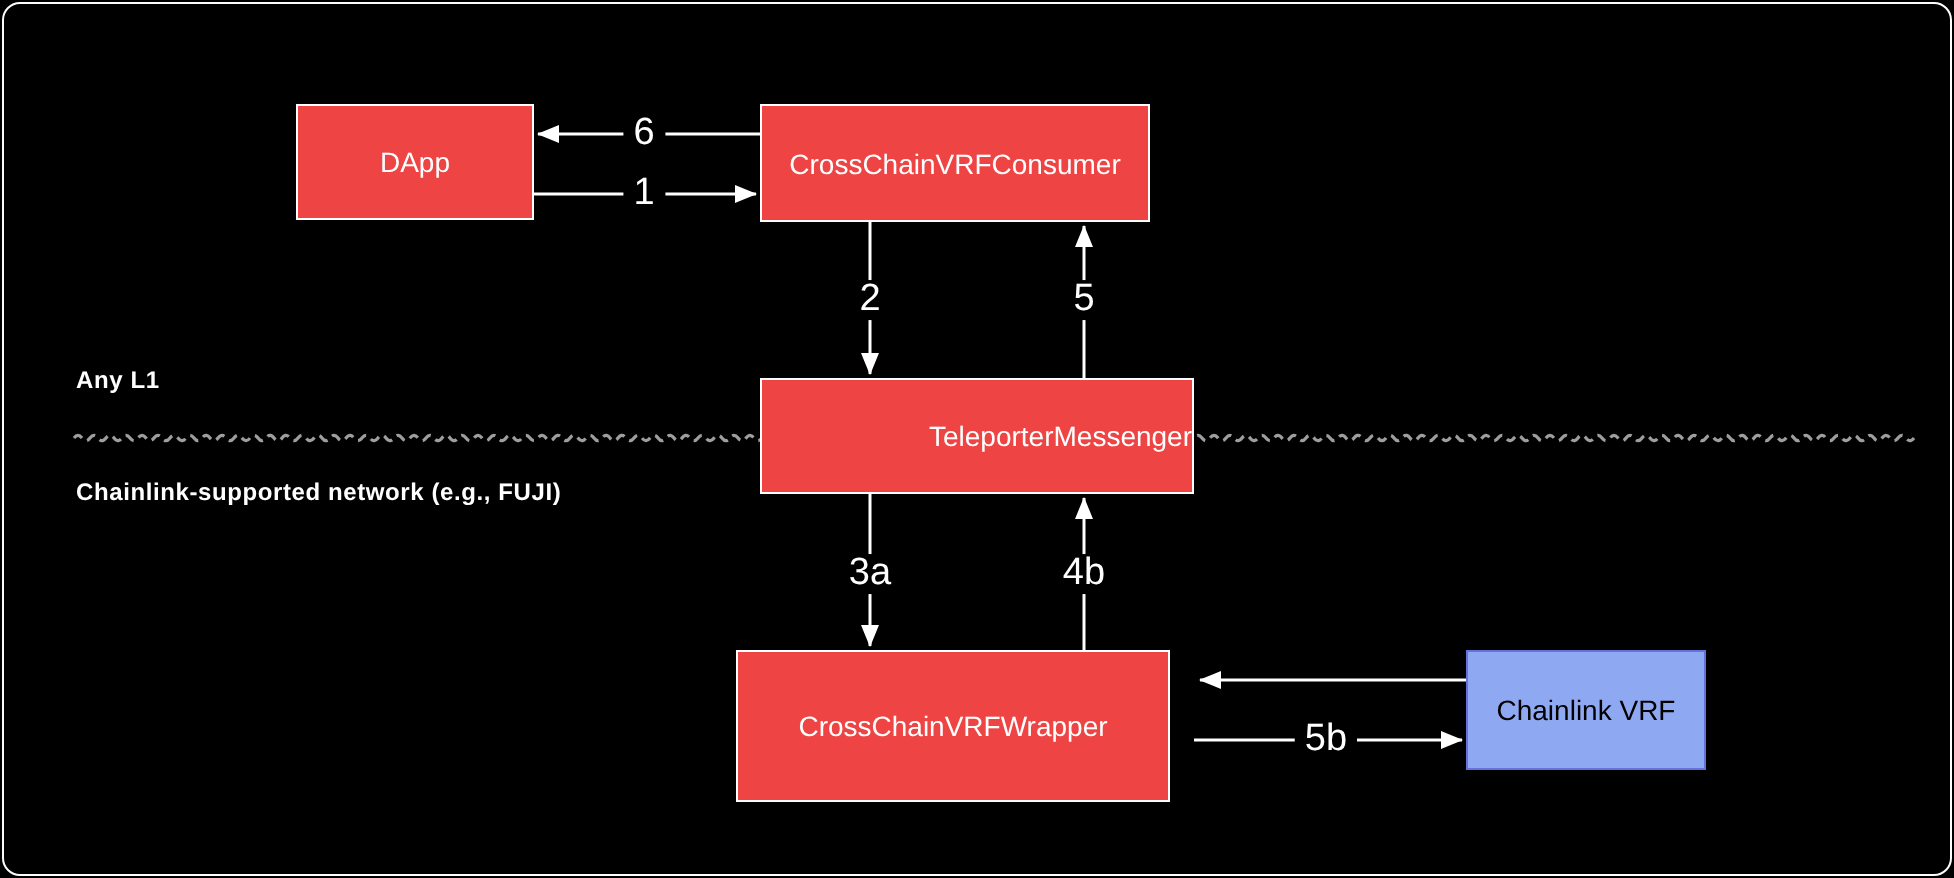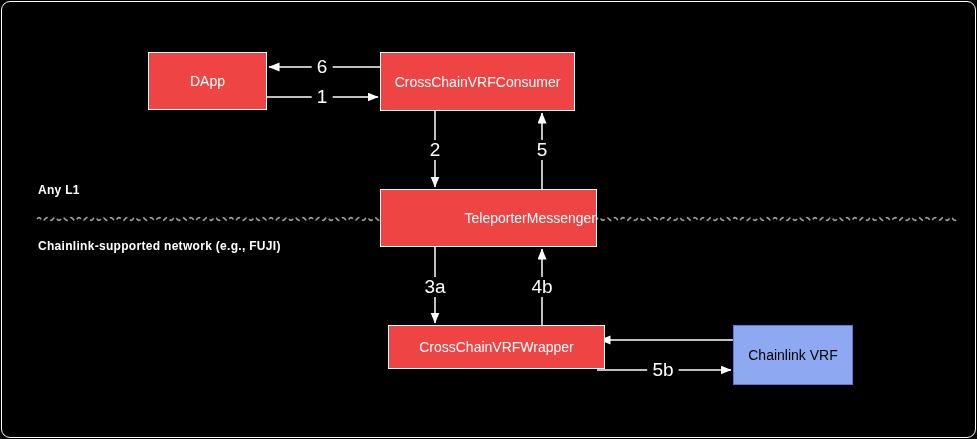--- a/index.html
+++ b/index.html
@@ -40,21 +40,21 @@
     display: flex;
     align-items: center;
     justify-content: center;
     font-size: 14px;
     text-align: center;
     z-index: 2;
   }
   .node-dapp        { left: 148px; top: 52px;  width: 119px; height: 58px; }
   .node-consumer    { left: 380px; top: 52px;  width: 195px; height: 59px; }
   .node-teleporter  { left: 380px; top: 189px; width: 217px; height: 58px; justify-content: flex-end; }
-  .node-wrapper     { left: 388px; top: 325px; width: 217px; height: 44px; }
+  .node-wrapper     { left: 368px; top: 325px; width: 217px; height: 76px; }
   .node-chainlink   { left: 733px; top: 325px; width: 120px; height: 60px; }
   .edge-num {
     position: absolute;
     transform: translate(-50%, -50%);
     background: #000;
     color: #ffffff;
     font-size: 19px;
     line-height: 1.05;
     padding: 0 5px;
     z-index: 3;

